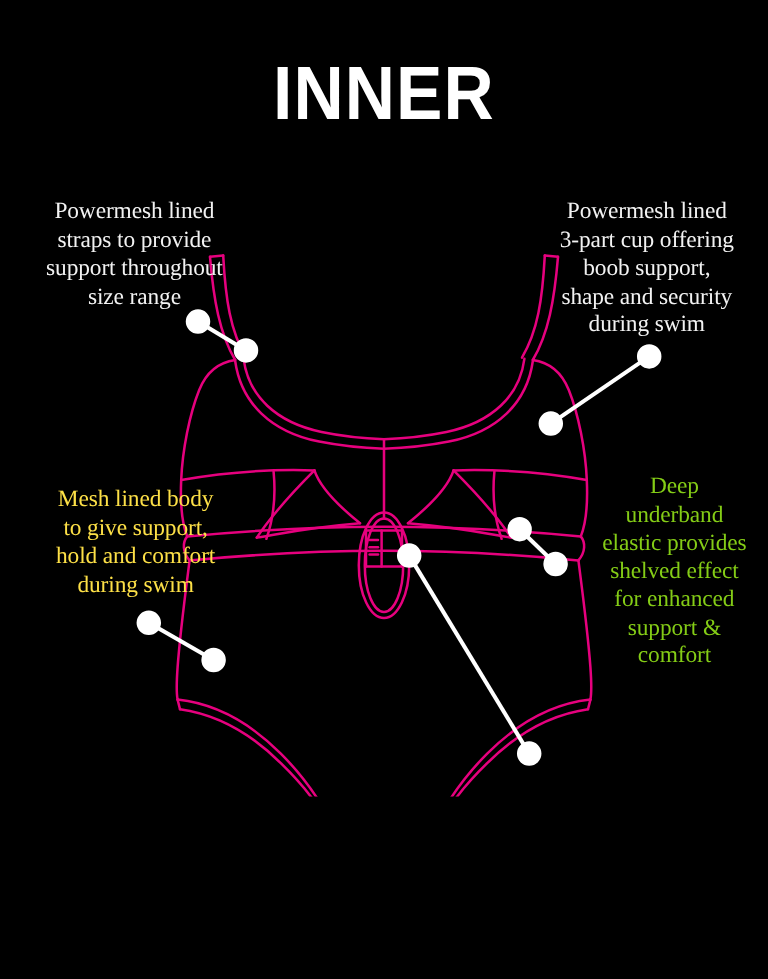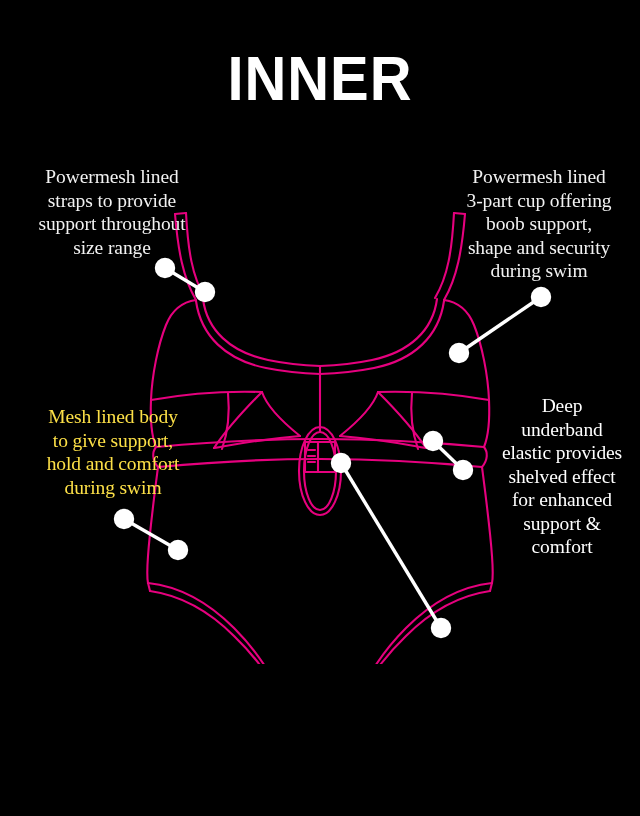--- a/index.html
+++ b/index.html
@@ -176,21 +176,21 @@
 3-part cup offering
 boob support,
 shape and security
 during swim</div>
 
   <div class="callout center" style="left: 18px; top: 405px; width: 190px; color: #fde047;">Mesh lined body
 to give support,
 hold and comfort
 during swim</div>
 
-  <div class="callout center" style="left: 487px; top: 394px; width: 150px; color: #ffffff;">Deep
+  <div class="callout center" style="left: 487px; top: 394px; width: 150px; color: #84cc16;">Deep
 underband
 elastic provides
 shelved effect
 for enhanced
 support &amp;
 comfort</div>
 
 
 </div>
 

